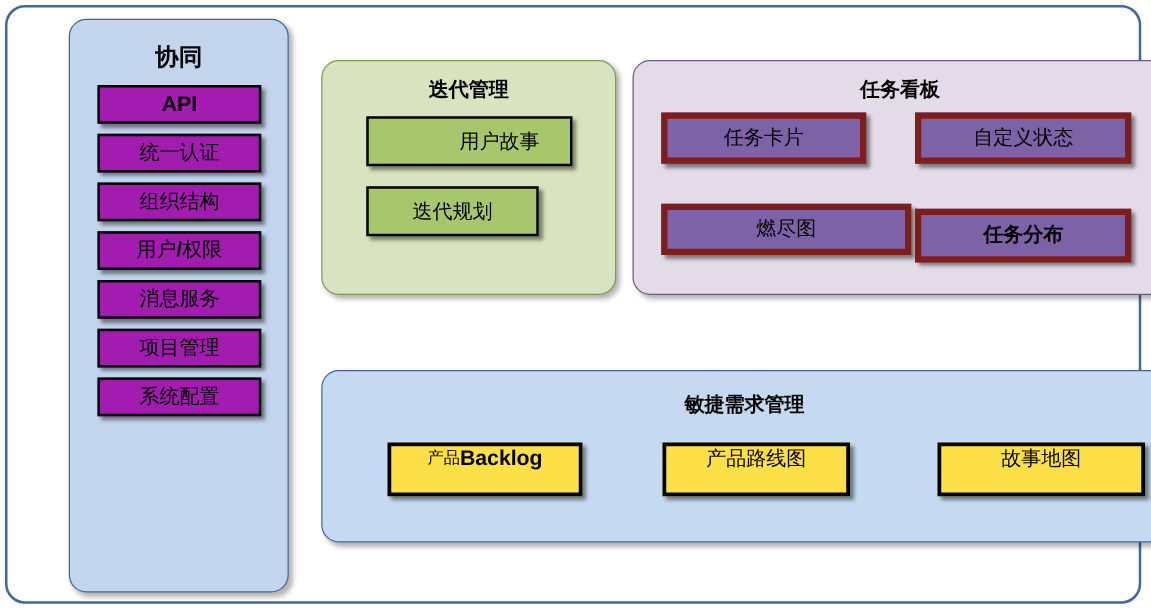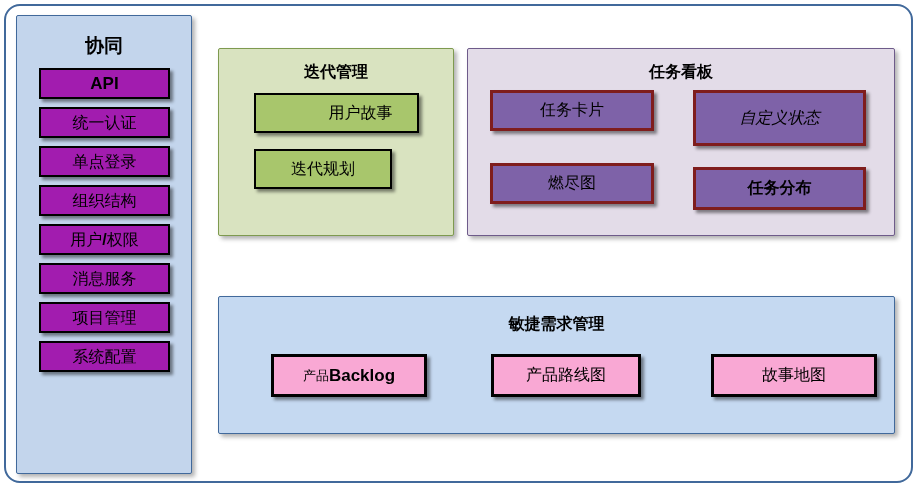--- a/index.html
+++ b/index.html
@@ -31,23 +31,24 @@
     box-sizing: border-box;
     border: 2.5px solid #41699B;
     border-radius: 16px;
     background: #ffffff;
   }
 
   
   .panel {
     position: absolute;
     box-sizing: border-box;
-    border-radius: 2px;
+    border-radius: 14px;
     border: 1.5px solid #41699B;
     box-shadow: 3px 3px 4px rgba(0,0,0,0.30);
+    margin-left: 39px;
   }
   .panel-title {
     position: absolute;
     left: 0;
     right: 0;
     text-align: center;
     font-family: "Liberation Sans", "DejaVu Sans", sans-serif;
     font-weight: bold;
     color: #000000;
     letter-spacing: 0px;
@@ -136,54 +137,53 @@
     padding-left: 48px;
   }
   #taskboard-panel .panel-title {
     top: 13px;
     font-size: 16px;
   }
   .purple-box {
     position: absolute;
     box-sizing: border-box;
     background: #7E62A8;
-    border: 3px solid #7f1d1d;
+    border: 5px solid #7f1d1d;
     box-shadow: 3px 3px 3px rgba(0,0,0,0.45);
     display: flex;
     align-items: center;
     justify-content: center;
     font-size: 16px;
     color: #000000;
   }
   #box-task-card     { left: 22px;  top: 41px;  width: 164px; height: 41px; }
-  #box-custom-status { left: 225px; top: 41px;  width: 173px; height: 56px; font-style: italic; }
-  #box-burndown      { left: 22px;  top: 114px; width: 164px; height: 41px; }
+  #box-custom-status { left: 225px; top: 41px;  width: 173px; height: 41px; }
+  #box-burndown      { left: 22px;  top: 114px; width: 200px; height: 41px; }
   #box-task-dist     { left: 225px; top: 118px; width: 173px; height: 43px; font-weight: bold; }
 
   
   #agile-panel {
     left: 218px;
     top: 296px;
     width: 677px;
     height: 138px;
     background: #C5D9F1;
     border-color: #41699B;
   }
   #agile-panel .panel-title {
     top: 17px;
     font-size: 16px;
   }
   .blue-box {
     position: absolute;
     box-sizing: border-box;
-    background: #f9a8d4;
+    background: #fde047;
     border: 3px solid #000000;
     box-shadow: 3px 3px 3px rgba(0,0,0,0.45);
     display: flex;
-    align-items: center;
     justify-content: center;
     font-size: 16px;
     color: #000000;
   }
   #box-backlog  { left: 52px;  top: 57px; width: 156px; height: 43px; }
   #box-roadmap  { left: 272px; top: 57px; width: 150px; height: 43px; }
   #box-storymap { left: 492px; top: 57px; width: 166px; height: 43px; }
 
   .backlog-en {
     font-family: "Liberation Sans", "DejaVu Sans", sans-serif;
@@ -205,23 +205,20 @@
     <div class="panel-title">协同</div>
 
     <div class="sidebar-list">
       <div class="sidebar-item is-api">
         <span>API</span>
       </div>
       <div class="sidebar-item">
         <span>统一认证</span>
       </div>
       <div class="sidebar-item">
-        <span>单点登录</span>
-      </div>
-      <div class="sidebar-item">
         <span>组织结构</span>
       </div>
       <div class="sidebar-item">
         <span>用户</span>
           <span class="slash-bold">/</span>
           <span>权限</span>
       </div>
       <div class="sidebar-item">
         <span>消息服务</span>
       </div>

